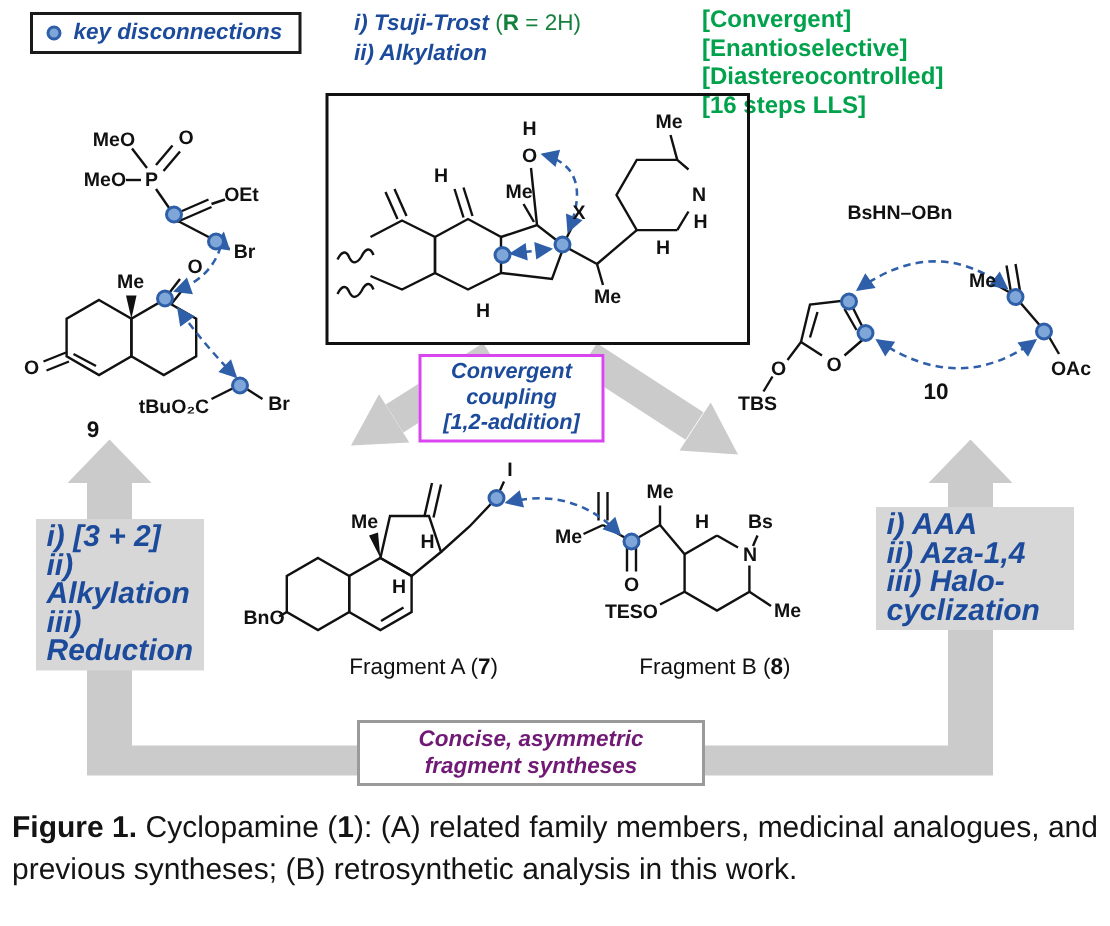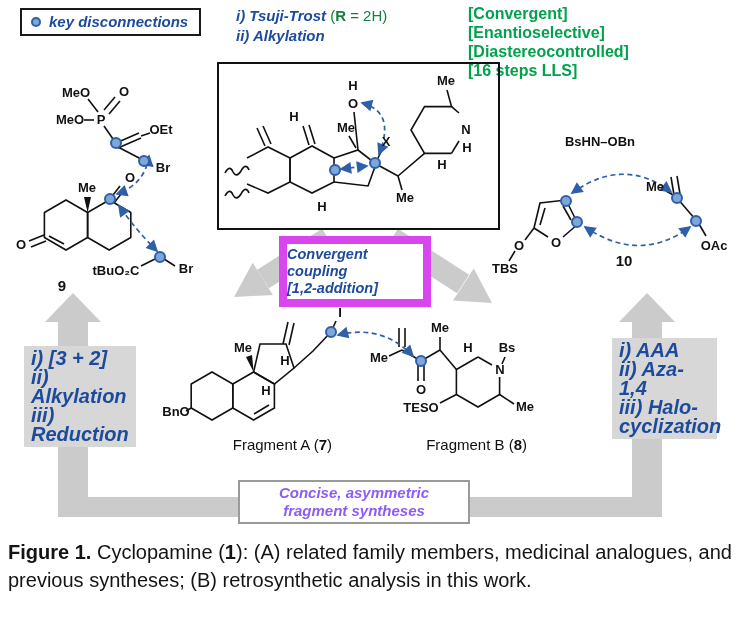--- a/index.html
+++ b/index.html
@@ -12,27 +12,27 @@
   .legend{left:20px;top:8px;border:2px solid #1a1a1a;padding:3px 11px 4px 9px;
           display:flex;align-items:center;gap:8px;background:#fff}
   .dot{width:10px;height:10px;border-radius:50%;background:#7ea6d8;border:2.5px solid #2e5fa8;display:inline-block}
   .legend .lbl{font-size:15px}
   .conditions{left:236px;top:6px;font-size:15px;line-height:20px;white-space:nowrap}
   .conditions .blk{color:#15803d;font-style:normal}
   .conditions b{font-weight:700}
   .green{left:468px;top:4px;width:268px;text-align:left;color:#00a24c;font-weight:700;
          font-size:16px;line-height:19px}
   .center-box{left:217px;top:62px;width:283px;height:168px;border:2px solid #111;background:transparent}
-  .coupling{left:279px;top:236px;width:152px;border:8px solid #d946ef;background:#fff;
-            text-align:left;font-size:14.5px;line-height:17px;padding:2px 0}
+  .coupling{left:279px;top:236px;width:124px;border:2px solid #d946ef;background:#fff;
+            text-align:center;font-size:14.5px;line-height:17px;padding:2px 0}
   .graybox{background:#d7d7d7;font-size:20px;line-height:19px;padding:3px 7px}
   .steps-left{left:24px;top:346px;width:112px}
-  .steps-right{left:612px;top:338px;width:105px}
+  .steps-right{left:584px;top:338px;width:132px}
   .banner{left:238px;top:480px;width:232px;border:2px solid #9a9a9a;background:#fff;text-align:center;
-          font-style:italic;font-weight:600;font-size:15px;line-height:18px;padding:2px 0;color:#8b5cf6}
+          font-style:italic;font-weight:600;font-size:15px;line-height:18px;padding:2px 0;color:#701a75}
   .fraglabel{font-size:15px;text-align:right;width:150px;color:#111}
   .fraglabel b{font-weight:700}
   .caption{left:8px;top:538px;width:724px;font-family:Liberation Sans, sans-serif;
            font-size:20px;line-height:28px;text-align:justify;color:#141414}
   svg.bg{position:absolute;left:0;top:0}
   svg text{font-family:"Liberation Sans",sans-serif;font-size:13px;font-weight:600;fill:#111;text-anchor:middle}
   svg text.big{font-size:15px;font-weight:700}
 </style>
 </head>
 <body>

